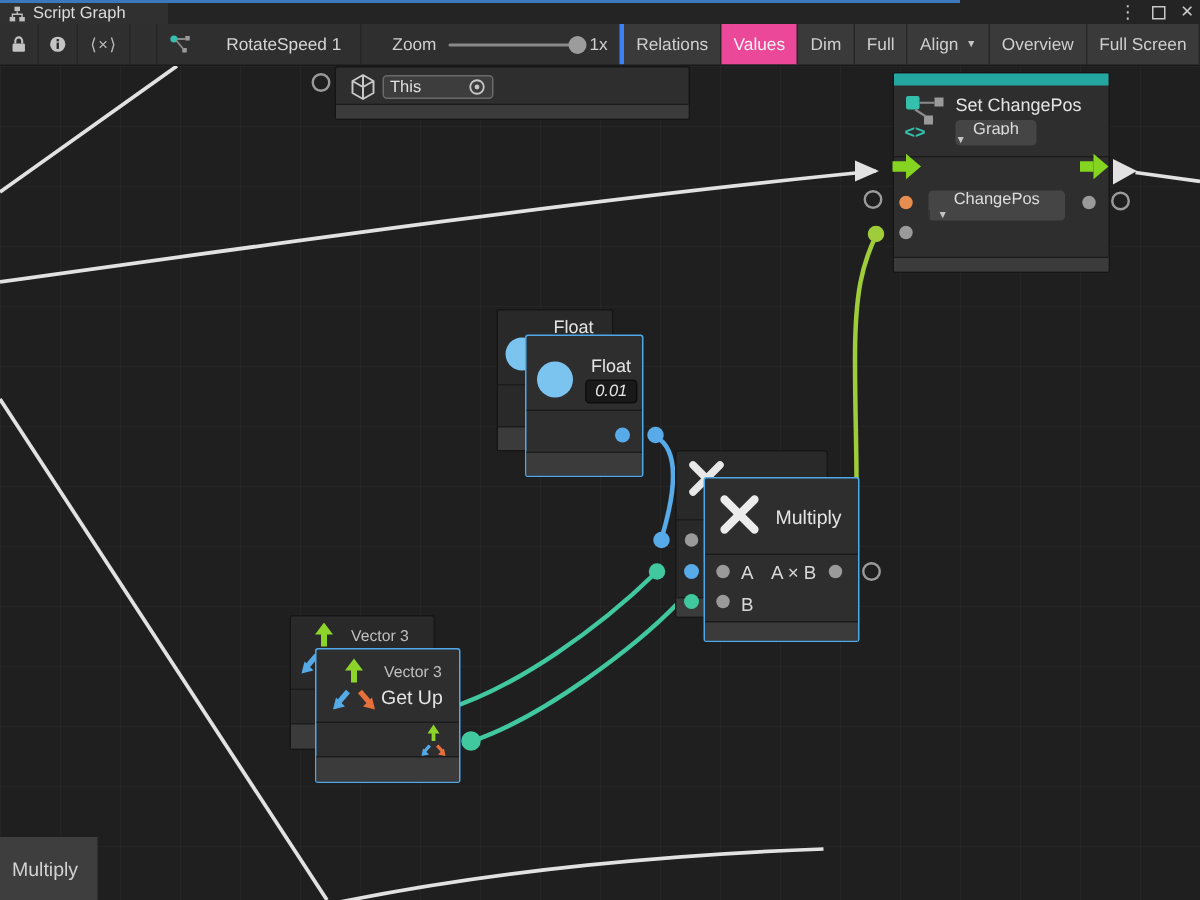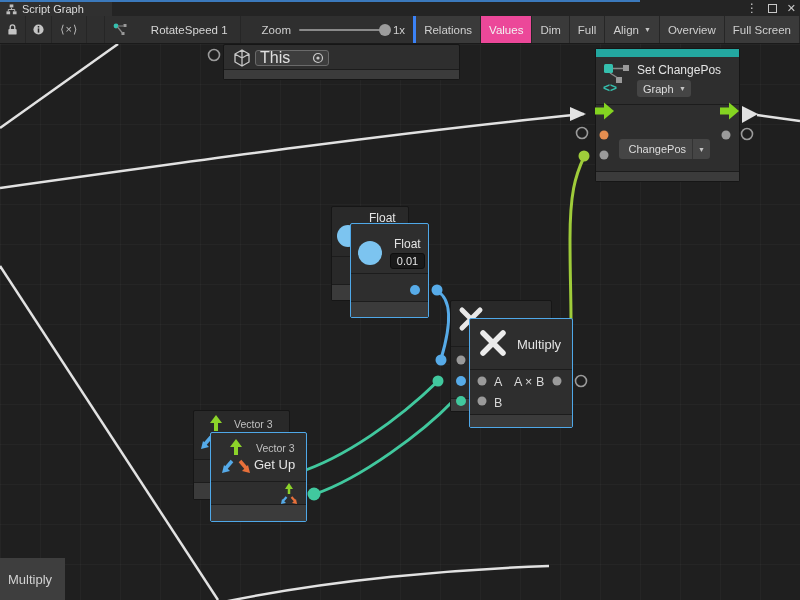--- a/index.html
+++ b/index.html
@@ -47,25 +47,25 @@
   .node.selected { border:1.5px solid #4FA8E8; }
   .node.back { background:#292929; }
   .node-footer { position:absolute; left:0; right:0; bottom:0; background:#3B3B3B;
                  border-top:1px solid #1C1C1C; }
   .body-div { position:absolute; left:0; right:0; border-top:1px solid #1C1C1C; }
   .ntitle { position:absolute; color:#E4E4E4; font-size:12px; white-space:nowrap; }
   .nsub { position:absolute; color:#C0C0C0; font-size:10.5px; white-space:nowrap; }
 
   .field-box { position:absolute; display:flex; align-items:center; justify-content:space-between;
                background:#3D3D3D; border:1px solid #6A6A6A; border-radius:3px; padding:0 4px;
-               color:#E0E0E0; font-size:16px; }
+               color:#E0E0E0; font-size:11px; }
   .value-box { position:absolute; background:#191919; border:1px solid #0E0E0E; border-radius:3px;
-               color:#E6E6E6; font-size:11px; text-align:center; line-height:14px; }
+               color:#E6E6E6; font-size:11px; text-align:center; line-height:14px;font-style:italic; }
   .drop-box { position:absolute; display:flex; align-items:center; background:#454545;
-              border-radius:3px; color:#DDDDDD; font-size:11px; }
+              border-radius:3px; color:#DDDDDD; font-size:11px;flex-direction:column; }
   .drop-box .lbl { flex:1; padding:0 6px; overflow:hidden; white-space:nowrap; }
   .drop-box .dcaret { font-size:7px; color:#C4C4C4; padding:0 5px; border-left:1px solid #333333;
                       align-self:stretch; display:flex; align-items:center; }
   .drop-box.single .dcaret { border-left:none; padding-left:0; }
 
   .float-circle { position:absolute; border-radius:50%; background:#7CC4F0; }
   .m-label { position:absolute; color:#D8D8D8; font-size:12.5px; white-space:nowrap; }
 
   
   .tooltip { position:absolute; left:0; top:514px; width:65px; height:42px; background:#3E3E3E;
@@ -256,21 +256,21 @@
         <rect x="14" y="15" width="6" height="6" fill="#9A9A9A"></rect>
         <path d="M11 6.5 H21 M8 11 L15 15.5" stroke="#8A8A8A" stroke-width="1.4"></path>
         <text x="1" y="30" font-size="12" font-weight="bold" fill="#35C0AE">&lt;&gt;</text>
       </svg>
       <div class="ntitle" style="left:41px; top:14px;">Set ChangePos</div>
       <div class="drop-box single" style="left:41px; top:31px; width:54px; height:17px;">
         <span class="lbl">Graph</span>
         <span class="dcaret">▼</span>
       </div>
       <div class="body-div" style="top:55px;"></div>
-      <div class="drop-box" style="left:23px; top:90px; width:91px; height:20px;text-align:right;">
+      <div class="drop-box" style="left:23px; top:78px; width:91px; height:20px;text-align:right;">
         <span class="lbl">ChangePos</span>
         <span class="dcaret">▼</span>
       </div>
       <div class="node-footer" style="height:10px;"></div>
     </div>
 
     <svg class="layer" width="800" height="556">
 
       <polygon points="570,63 586,70 570,77" fill="#E2E2E2"></polygon>
       <polygon points="742,62 758,70 742,79" fill="#E2E2E2"></polygon>

